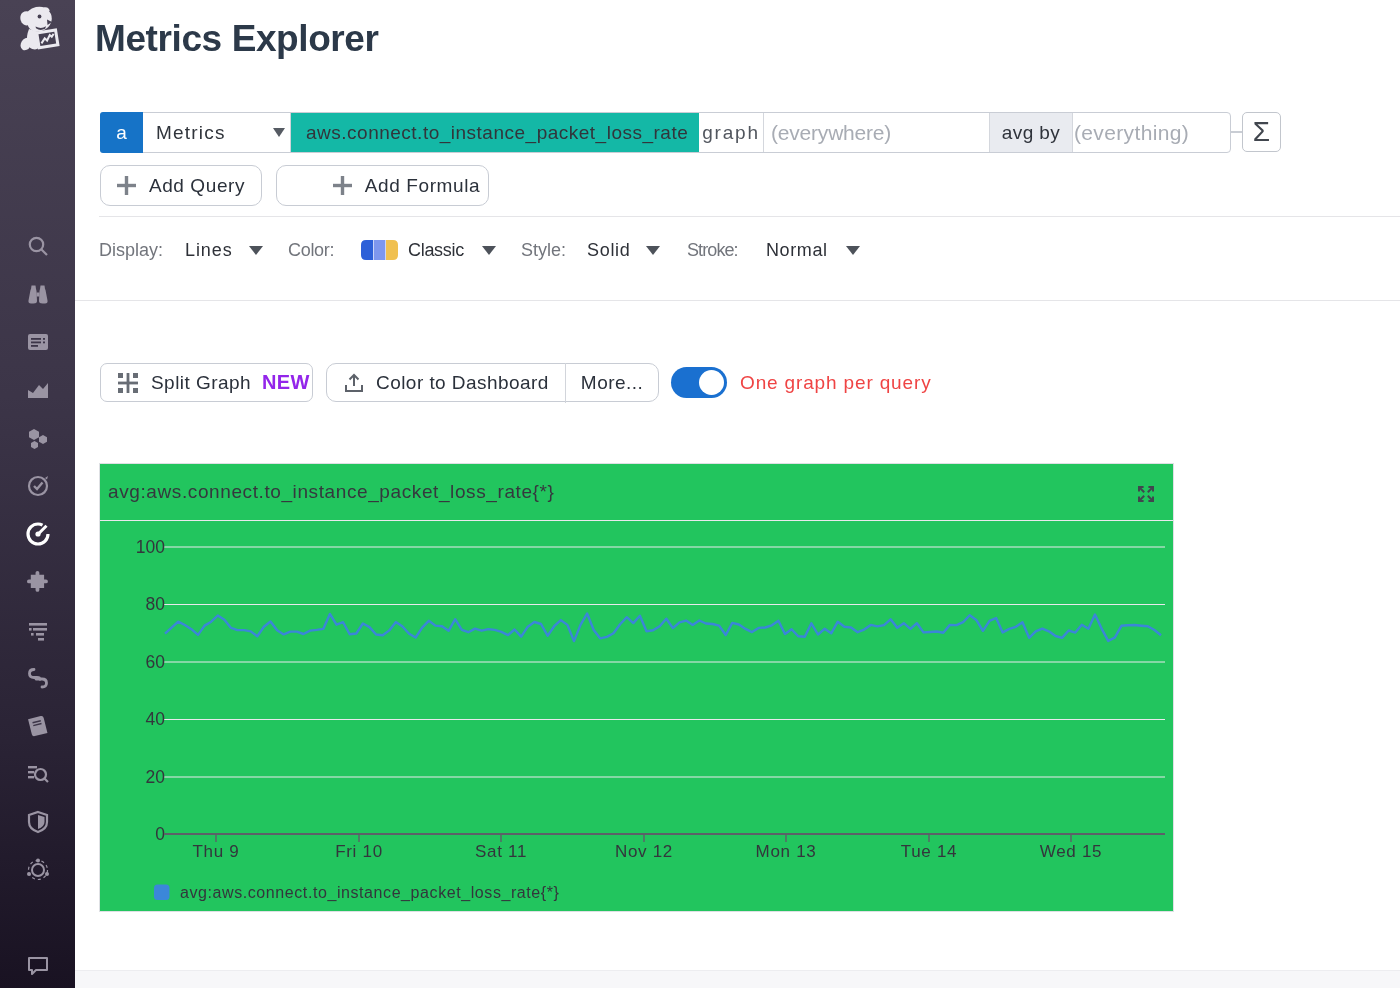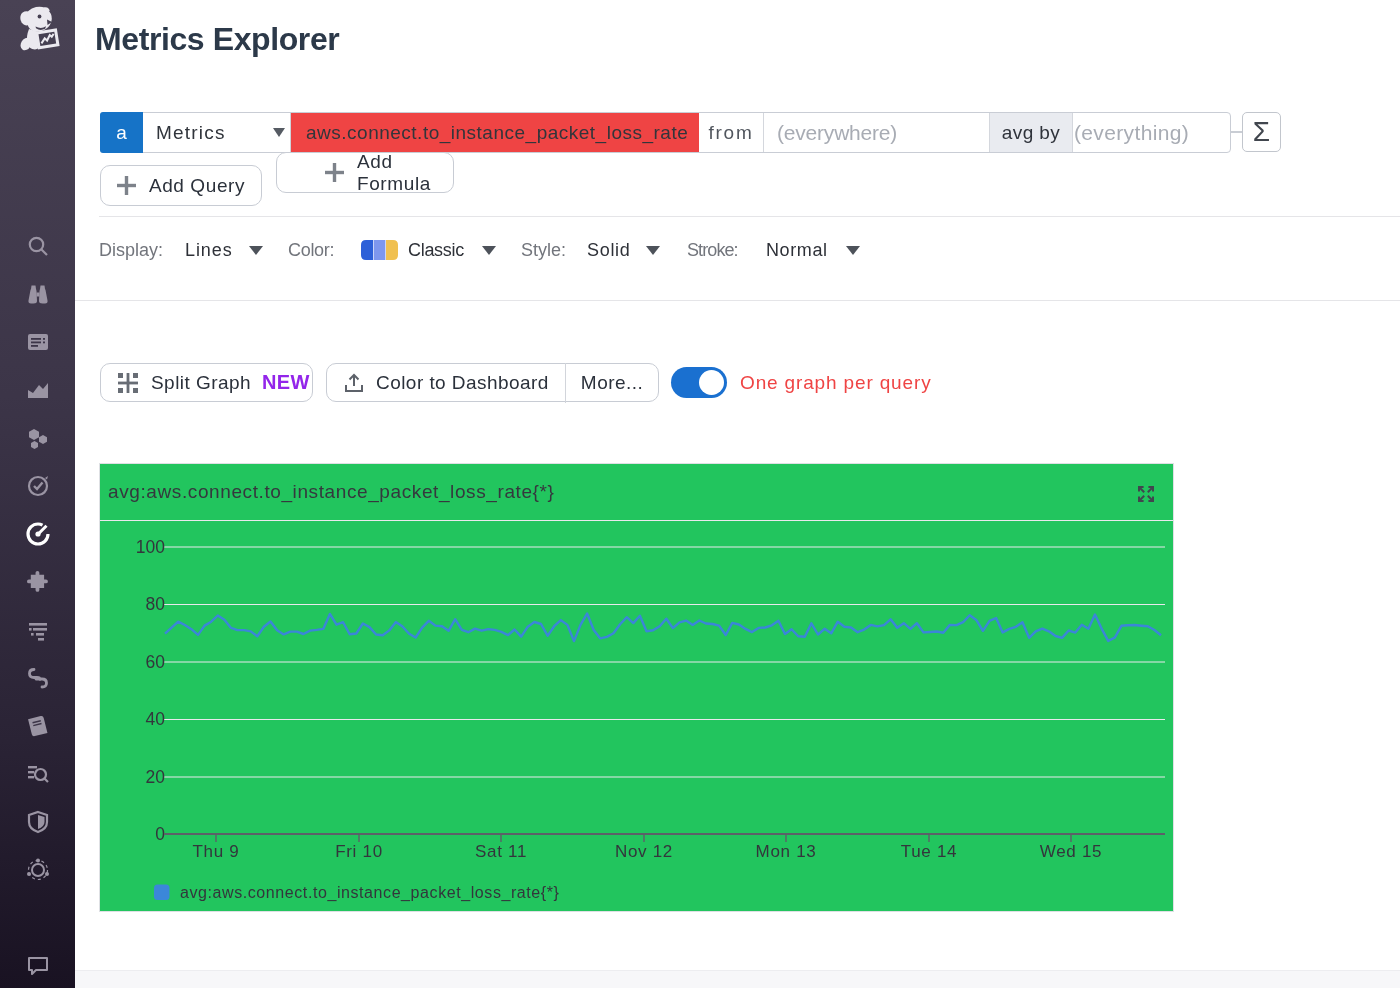--- a/index.html
+++ b/index.html
@@ -1,31 +1,31 @@
 <!DOCTYPE html>
 <html><head>
 <meta charset="utf-8">
 <style>
 * { margin:0; padding:0; box-sizing:border-box; }
 html,body { width:1400px; height:988px; background:#fff; font-family:"Liberation Sans", sans-serif; overflow:hidden; }
 .abs { position:absolute; }
 #sidebar { position:absolute; left:0; top:0; width:75px; height:988px;
   background:linear-gradient(180deg,#494254 0%,#3c3548 40%,#2a2335 75%,#191222 100%); }
 .sicon { position:absolute; left:50%; transform:translate(-50%,-50%); }
-h1 { position:absolute; left:95px; top:21px; font-size:32px; line-height:36px; font-weight:700; color:#2c3949; letter-spacing:-0.4px; }
+h1 { position:absolute; left:95px; top:21px; font-size:37px; line-height:36px; font-weight:700; color:#2c3949; letter-spacing:-0.4px; }
 
 #qbar { position:absolute; left:100px; top:112px; height:41px; display:flex; align-items:stretch;
   border:1px solid #c9cdd5; border-radius:4px; background:#fff; width:1131px; }
 #qbar > div { display:flex; align-items:center; }
 #qbar .abox { width:43px; background:#1673c7; color:#fff; font-size:19px; justify-content:center; border-radius:3px 0 0 3px; margin:-1px 0 -1px -1px; }
 #qbar .sel { width:148px; padding-left:13px; font-size:19px; letter-spacing:1.2px; color:#30343b; border-right:1px solid #cfd3da; position:relative; }
 #qbar .sel .tri { position:absolute; right:5px; }
-#qbar .yellow { width:408px; background:#ef4444; padding-left:15px; font-size:19px; letter-spacing:0.5px; color:#32353b; }
+#qbar .yellow { width:408px; background:#14b8a6; padding-left:15px; font-size:19px; letter-spacing:0.5px; color:#32353b; }
 #qbar .from { width:64px; justify-content:center; font-size:19px; letter-spacing:1.8px; color:#51565e; }
-#qbar .inp1 { width:227px; border-left:1px solid #d4d7dd; border-right:1px solid #d4d7dd; padding-left:13px; font-size:21px; letter-spacing:-0.2px; color:#a8acb4; }
+#qbar .inp1 { width:227px; border-left:1px solid #d4d7dd; border-right:1px solid #d4d7dd; padding-left:7px; font-size:21px; letter-spacing:-0.2px; color:#a8acb4; }
 #qbar .avgby { width:82px; background:#e9ebf0; justify-content:center; font-size:19px; letter-spacing:0.4px; color:#2f333b; }
 #qbar .inp2 { width:158px; padding-left:1px; font-size:21px; letter-spacing:0.35px; color:#a8acb4; border-left:1px solid #d4d7dd; border-radius:0 3px 3px 0; }
 #sigma { position:absolute; left:1242px; top:112px; width:39px; height:40px; border:1px solid #c2c6cd; border-radius:5px; display:flex; align-items:center; justify-content:center; font-size:28px; color:#41464e; background:#fff; }
 .tri { width:0; height:0; border-left:6px solid transparent; border-right:6px solid transparent; border-top:9px solid #565b63; display:inline-block; }
 .btn { position:absolute; height:41px; border:1px solid #c8ccd4; border-radius:10px; background:#fff; display:flex; align-items:center; justify-content:center; font-size:19px; letter-spacing:0.6px; color:#2b313b; }
 .plus { margin-right:13px; display:flex; }
 .divider { position:absolute; height:1px; background:#e5e5e8; }
 
 .drow { position:absolute; top:240px; font-size:18px; color:#2e3138; height:20px; display:flex; align-items:center;justify-content:center; }
 .dlabel { color:#72757c; }
@@ -134,35 +134,35 @@
 <svg class="sicon" style="top:966px" width="24" height="24" viewBox="0 0 24 24">
       <path d="M3 4 L21 4 L21 16 L10 16 L6 20 L6 16 L3 16 Z" stroke="#9a94a3" stroke-width="2" fill="none" stroke-linejoin="round"></path>
     </svg>
 </div>
 <h1>Metrics Explorer</h1>
 
 <div id="qbar">
   <div class="abox">a</div>
   <div class="sel">Metrics<span class="tri"></span></div>
   <div class="yellow">aws.connect.to_instance_packet_loss_rate</div>
-  <div class="from">from</div>
+  <div class="from">graph</div>
   <div class="inp1">(everywhere)</div>
   <div class="avgby">avg&nbsp;by</div>
   <div class="inp2">(everything)</div>
 </div>
 <div class="abs" style="left:1231px;top:131px;width:11px;height:2px;background:#c9cdd4;"></div>
 <div id="sigma">Σ</div>
 
 <div class="btn" style="left:100px;top:165px;width:162px;align-items:center;"><span class="plus">
       <svg width="19" height="19" viewBox="0 0 19 19" fill="#7d828a">
         <rect x="7.8" y="0" width="3.4" height="19"></rect>
         <rect x="0" y="7.8" width="19" height="3.4"></rect>
       </svg>
     </span>Add Query</div>
-<div class="btn" style="left:276px;top:152px;width:178px;padding-left:48px;"><span class="plus">
+<div class="btn" style="left:276px;top:165px;width:213px;padding-left:48px;"><span class="plus">
       <svg width="19" height="19" viewBox="0 0 19 19" fill="#7d828a">
         <rect x="7.8" y="0" width="3.4" height="19"></rect>
         <rect x="0" y="7.8" width="19" height="3.4"></rect>
       </svg>
     </span>Add Formula</div>
 
 <div class="divider" style="left:99px;top:216px;width:1301px;"></div>
 
 <div class="drow" style="left:99px;">
     <span class="dlabel">Display:</span>
@@ -195,21 +195,21 @@
 <div class="drow" style="left:687px;letter-spacing:-0.9px;">
     <span class="dlabel">Stroke:</span>
   </div>
 <div class="drow" style="left:766px;letter-spacing:0.6px;">Normal</div>
 <div class="drow" style="left:846px;">
     <span class="stri"></span>
   </div>
 
 <div class="divider" style="left:75px;top:300px;width:1325px;"></div>
 
-<div class="btn2" style="left:100px;width:213px;padding-left:17px;">
+<div class="btn2" style="left:100px;width:213px;padding-left:17px;border-radius:7px;">
     <svg width="20" height="20" viewBox="0 0 20 20" fill="#686d75">
       <rect x="0" y="0" width="5" height="5"></rect>
       <rect x="15" y="0" width="5" height="5"></rect>
       <rect x="0" y="15" width="5" height="5"></rect>
       <rect x="15" y="15" width="5" height="5"></rect>
       <rect x="8.6" y="0" width="2.8" height="20"></rect>
       <rect x="0" y="8.6" width="20" height="2.8"></rect>
     </svg>
     <span style="margin-left:13px;">Split Graph</span>
     <span style="margin-left:11px;color:#9325ea;font-weight:700;font-size:20px;letter-spacing:0.3px;">NEW</span>

